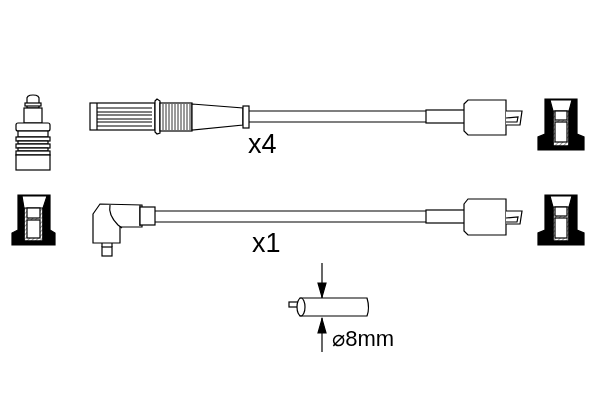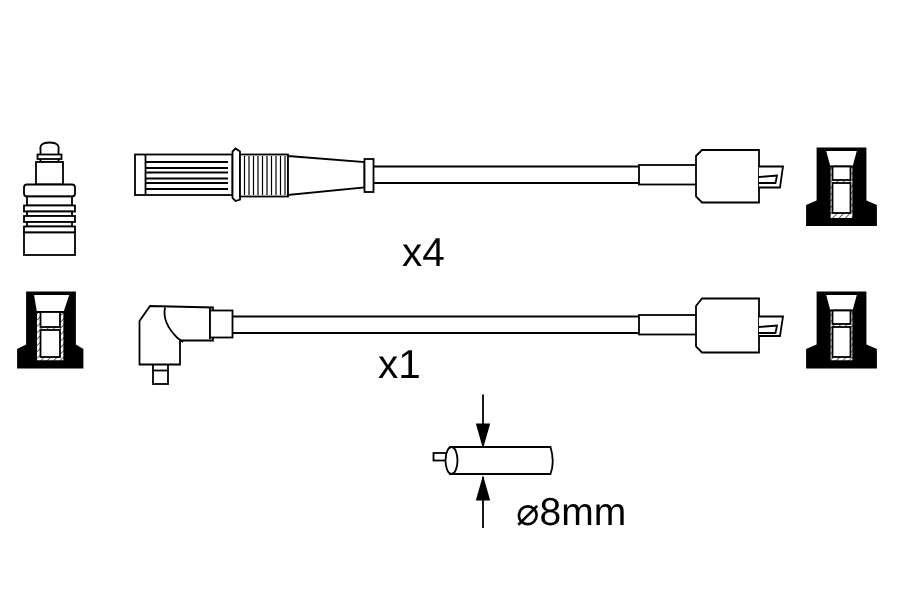--- a/index.html
+++ b/index.html
@@ -1,21 +1,21 @@
 <!DOCTYPE html>
 <html><head>
   <meta charset="utf-8">
   <style>
     html, body { margin: 0; padding: 0; background: #ffffff; }
     body { width: 600px; height: 400px; overflow: hidden; position: relative; font-family: "Liberation Sans", sans-serif; }
     #canvas { position: absolute; left: 0; top: 0; width: 600px; height: 400px; }
     .label { position: absolute; font-family: "Liberation Sans", sans-serif; color: #000; font-size: 27px; line-height: 1; }
-    #lbl-x4 { left: 268px; top: 131px; margin-top: 24px; }
+    #lbl-x4 { left: 248px; top: 131px; }
     #lbl-x1 { left: 252px; top: 230px; }
-    #lbl-dia { left: 344px; top: 328px; font-size: 26px; }
+    #lbl-dia { left: 332px; top: 328px; font-size: 22px; }
   </style>
 </head>
 <body>
 
 <svg id="canvas" viewBox="0 0 600 400" xmlns="http://www.w3.org/2000/svg">
   <defs>
     <pattern id="hatch" patternUnits="userSpaceOnUse" width="3" height="3" patternTransform="rotate(45)">
       <line x1="0" y1="0" x2="0" y2="3" stroke="#000" stroke-width="0.8"></line>
     </pattern>
   </defs>

